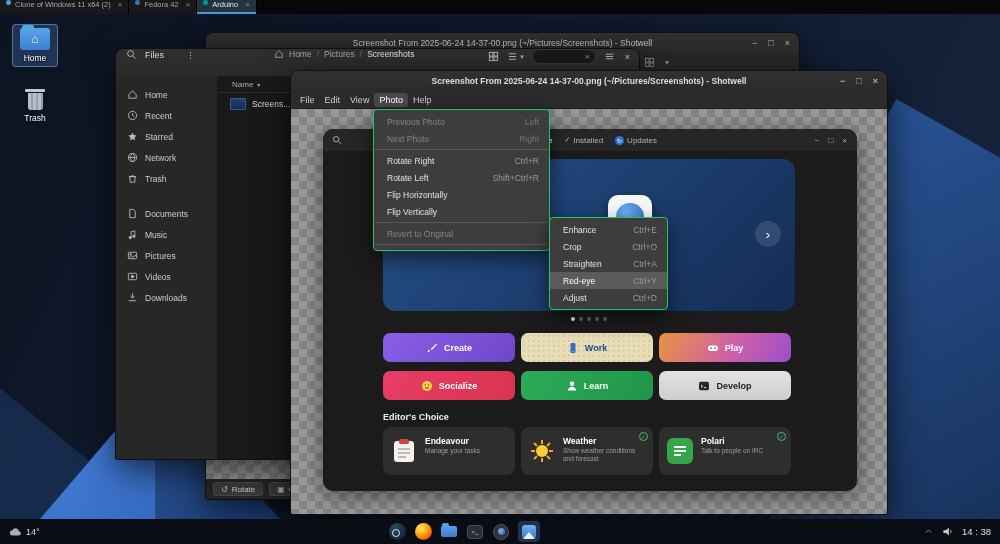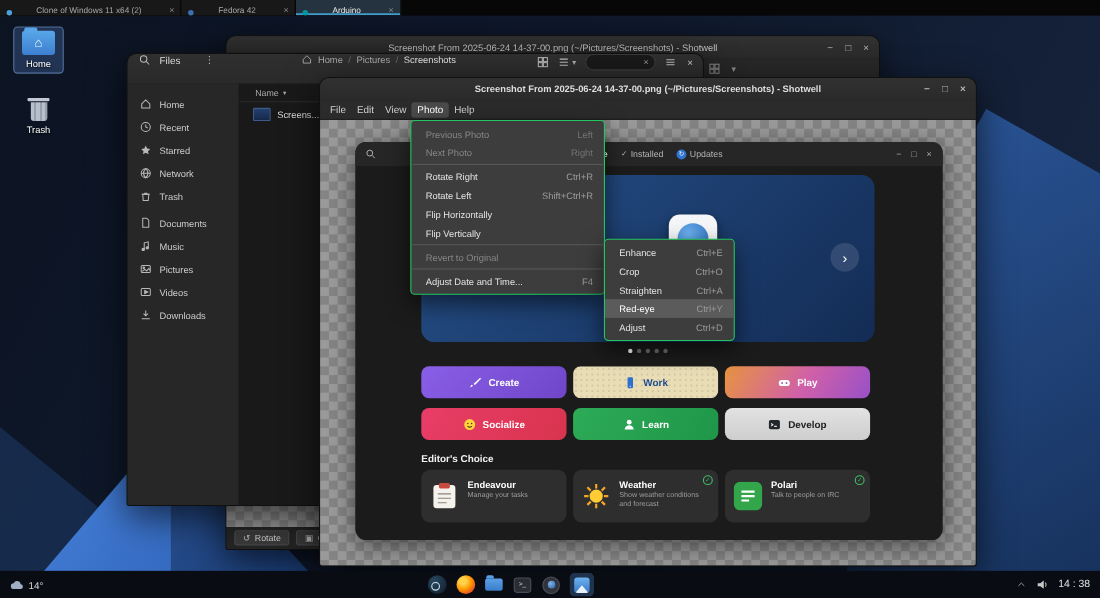--- a/index.html
+++ b/index.html
@@ -1,21 +1,21 @@
 <!DOCTYPE html>
 <html><head>
 <meta charset="utf-8">
 <style>
 *{margin:0;padding:0;box-sizing:border-box}
 body{width:1000px;height:544px;position:relative;overflow:hidden;background:#05070c;font-family:"Liberation Sans","DejaVu Sans",sans-serif}
 svg{display:block}
 
 
 .tabbar{position:absolute;top:0;left:0;width:100%;height:14px;background:#070707;display:flex;z-index:80}
-.tab{display:flex;align-items:flex-end;gap:22px;padding:0 6px;font-size:7.5px;color:#a8a8a8;background:#181818;border-right:1px solid #000;white-space:nowrap}
+.tab{display:flex;align-items:flex-start;gap:4px;padding:0 6px;font-size:7.5px;color:#a8a8a8;background:#181818;border-right:1px solid #000;white-space:nowrap}
 .tab .fav{width:5px;height:5px;border-radius:50%;flex:none}
 .tab .tclose{color:#8a8a8a;font-size:8px;margin-left:3px}
 .tab.active{background:#24333f;color:#e8e8e8;box-shadow:inset 0 -2px 0 #3f9ccf}
 
 
 .desktop{position:absolute;top:14px;left:0;width:1000px;height:505px;background:linear-gradient(118deg,#0c1422 0%,#101a2e 45%,#17253f 100%);overflow:hidden}
 .shape{position:absolute}
 .s1{left:40px;bottom:0;width:240px;height:135px;background:linear-gradient(135deg,#4a86e0,#2a5cb0);clip-path:polygon(0 100%,48% 0,100% 100%)}
 .s1b{left:40px;bottom:0;width:240px;height:135px;background:rgba(8,18,40,.38);clip-path:polygon(48% 0,100% 100%,48% 100%)}
 .s2{right:0;top:85px;width:230px;height:420px;background:linear-gradient(150deg,#2d5aa0,#17335f);clip-path:polygon(55% 0,100% 14%,100% 100%,0 100%,0 55%);opacity:.95}
@@ -56,21 +56,21 @@
 .crumbs{display:flex;align-items:center;gap:5px;margin-left:56px;font-size:8.5px;color:#a8a8a8}
 .crumbs .cur{color:#e0e0e0}
 .crumbs .csep{color:#6d6d6d}
 .fh-right{margin-left:auto;display:flex;align-items:center;gap:8px;margin-right:9px}
 .srchbox{width:64px;height:15px;background:#191919;border:1px solid #3a3a3a;border-radius:8px;display:flex;align-items:center;justify-content:flex-end;padding-right:5px}
 .srchbox .clr{color:#9a9a9a;font-size:8px}
 .fh-x{color:#c5c5c5;font-size:9px;margin-left:2px}
 .fbody{position:absolute;top:27px;left:0;right:0;bottom:0;display:flex}
 .fsidebar{width:102px;flex:none;background:#272727;border-right:1px solid #161616;padding-top:8px}
 .srow{height:21px;display:flex;align-items:center;gap:7px;padding-left:11px;font-size:8.5px;color:#cccccc}
-.srow.gap{margin-top:3px}
+.srow.gap{margin-top:14px}
 .fcontent{flex:1;background:#191919}
 .colhead{height:17px;display:flex;align-items:center;gap:4px;padding-left:14px;font-size:8px;color:#ababab;border-bottom:1px solid #2c2c2c}
 .frow{height:22px;display:flex;align-items:center;gap:6px;padding-left:12px;font-size:8.5px;color:#dcdcdc}
 .fthumb{width:16px;height:12px;background:linear-gradient(#24406e,#16294a);border:1px solid #3d5a8a;border-radius:1px}
 
 
 .swin{left:290px;top:70px;width:598px;height:445px;z-index:30}
 .menubar{position:absolute;top:20px;left:0;right:0;height:18px;background:#2b2b2b;display:flex;align-items:center;padding-left:4px;font-size:9px;color:#cfcfcf;border-bottom:1px solid #1e1e1e}
 .menubar .mb{padding:2px 5px;border-radius:3px}
 .menubar .mb.active{background:#4a4a4a;color:#fff}
@@ -524,24 +524,20 @@
     <div class="mi">
       <span>Flip Vertically</span>
         <span class="sc"></span>
     </div>
     <div class="msep"></div>
     <div class="mi dis">
       <span>Revert to Original</span>
         <span class="sc"></span>
     </div>
     <div class="msep"></div>
-    <div class="mi">
-      <span>Adjust Date and Time...</span>
-        <span class="sc">F4</span>
-    </div>
   </div>
 
   <div class="dropdown tm">
     <div class="mi">
       <span>Enhance</span>
         <span class="sc">Ctrl+E</span>
     </div>
     <div class="mi">
       <span>Crop</span>
         <span class="sc">Ctrl+O</span>

